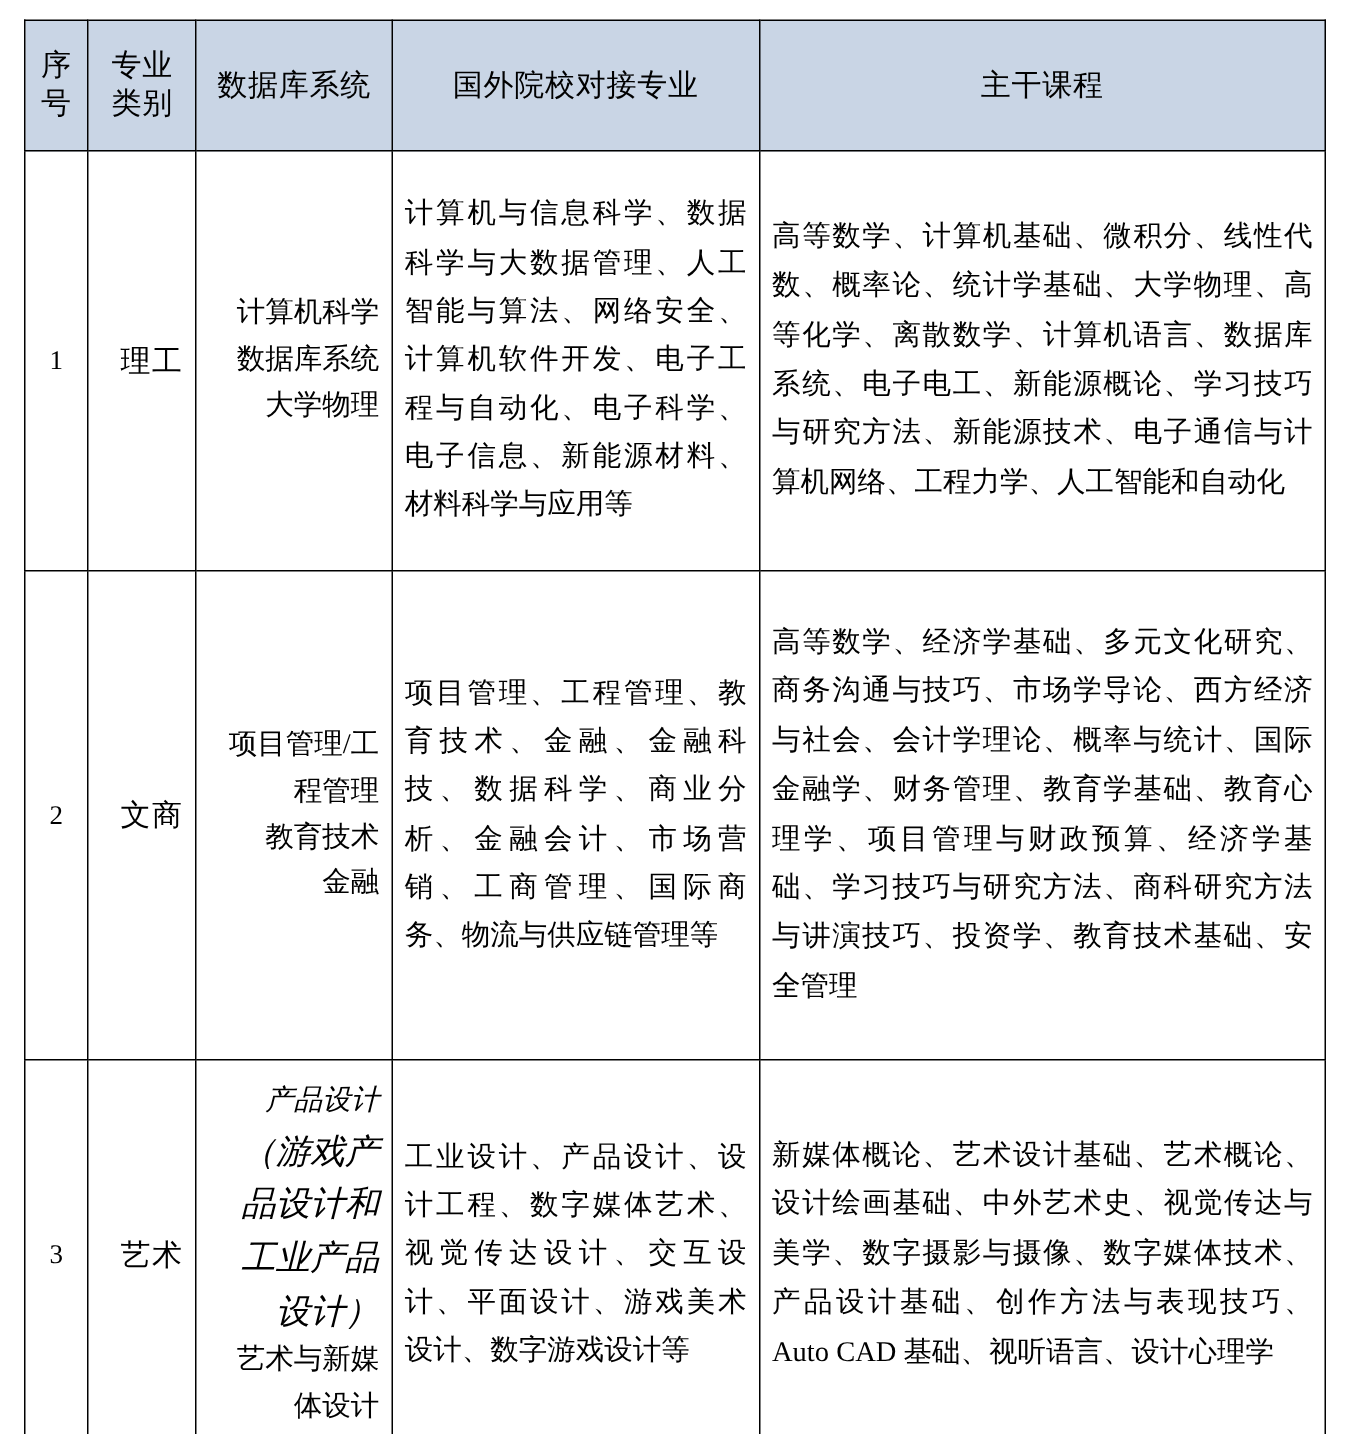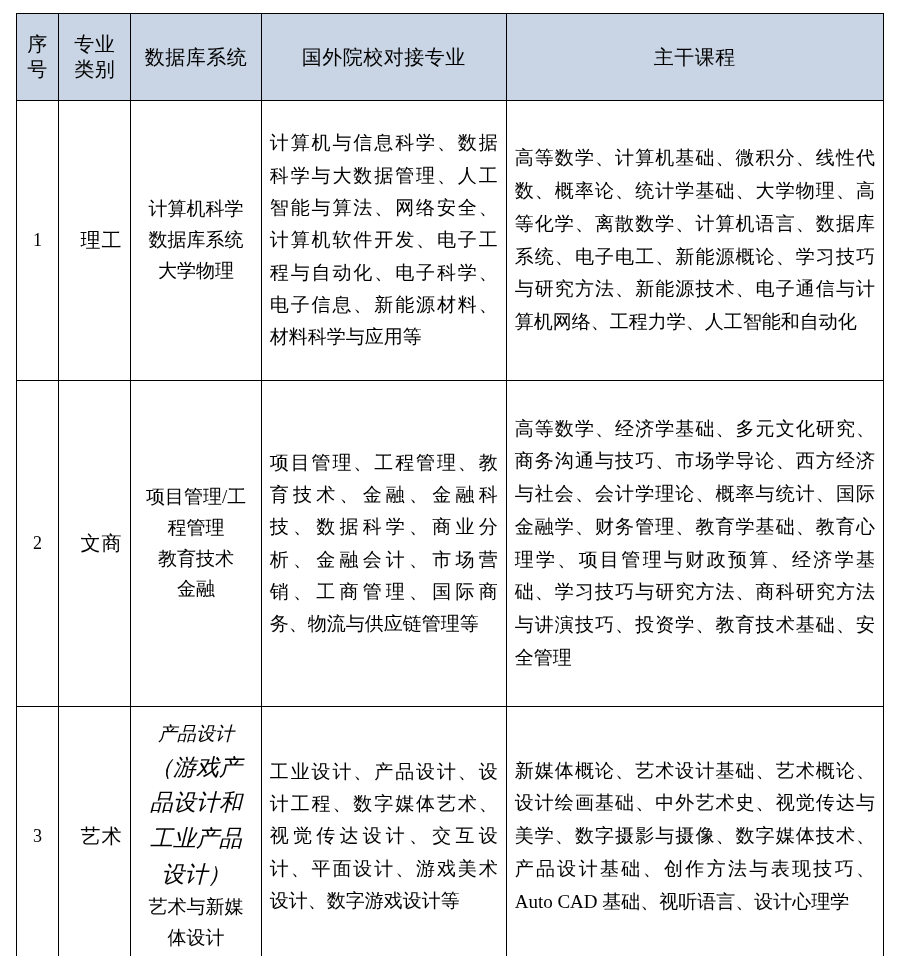--- a/index.html
+++ b/index.html
@@ -54,21 +54,21 @@
     font-family: "Liberation Serif", "DejaVu Serif", serif;
   }
   td.cell-cat {
     text-align: right;
     font-size: 20px;
     letter-spacing: 1px;
   }
   td.cell-dir {
     font-size: 19px;
     line-height: 1.62;
-    text-align: center;
+    text-align: right;
     padding-left: 10px;
     padding-right: 6px;
   }
   td.cell-abroad {
     font-size: 19px;
     line-height: 1.7;
     text-align: justify;
     text-justify: inter-ideograph;
     padding-left: 10px;
     padding-right: 10px;

